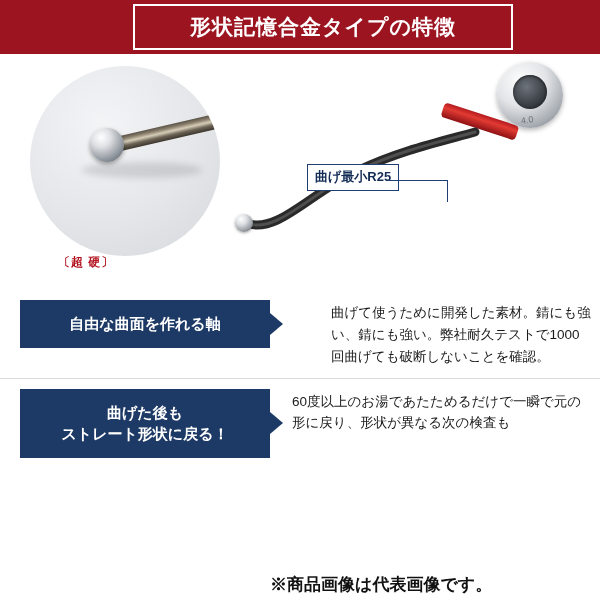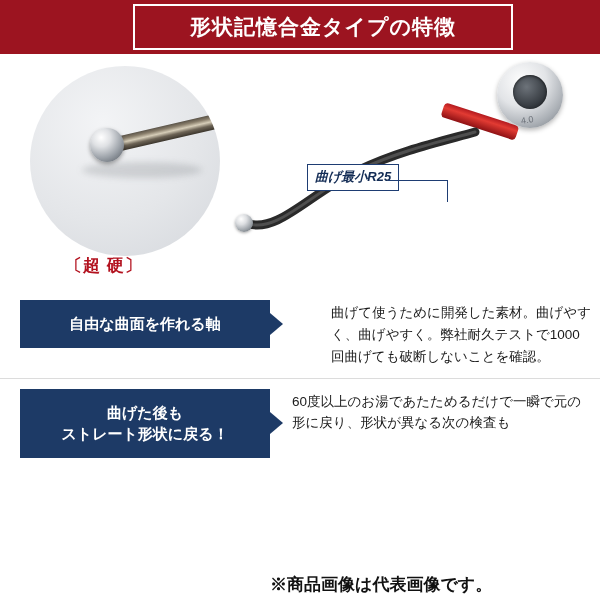--- a/index.html
+++ b/index.html
@@ -102,25 +102,24 @@
     height: 16px;
     border-radius: 50%;
     background: rgba(90, 95, 102, 0.20);
     filter: blur(3px);
   }
 
   .hard-label {
     position: absolute;
     left: 58px;
     top: 200px;
-    font-size: 17px;
+    font-size: 12px;
     font-weight: bold;
     color: #b3121f;
     letter-spacing: 1px;
-    margin-left: 7px;
   }
 
   
   .probe-area {
     position: absolute;
     left: 225px;
     top: 0px;
     width: 375px;
     height: 234px;
   }
@@ -193,21 +192,20 @@
     position: absolute;
     left: 82px;
     top: 110px;
     border: 1px solid #1e3d73;
     background: #ffffff;
     padding: 3px 7px 4px 7px;
     font-size: 13px;
     font-weight: bold;
     color: #132c55;
     white-space: nowrap;
-    font-style: italic;
   }
   .callout-line {
     position: absolute;
     left: 163px;
     top: 126px;
     width: 60px;
     height: 1px;
     background: #1e3d73;
   }
   .callout-line2 {
@@ -338,21 +336,21 @@
       <div class="callout-line2"></div>
     </div>
   </div>
 
   <div class="features">
 
     <div class="feature-row">
       <div class="badge-wrap">
         <div class="badge">自由な曲面を作れる軸</div>
       </div>
-      <div class="feature-desc">曲げて使うために開発した素材。曲げやすく、曲げやすく。弊社耐久テストで1000回曲げても破断しないことを確認。</div>
+      <div class="feature-desc">曲げて使うために開発した素材。錆にも強い、錆にも強い。弊社耐久テストで1000回曲げても破断しないことを確認。</div>
     </div>
 
 
     <div class="feature-row">
       <div class="badge-wrap">
         <div class="badge">曲げた後も<br>ストレート形状に戻る！</div>
       </div>
       <div class="feature-desc">60度以上のお湯であたためるだけで一瞬で元の形に戻り、形状が異なる次の検査も</div>
     </div>
 

